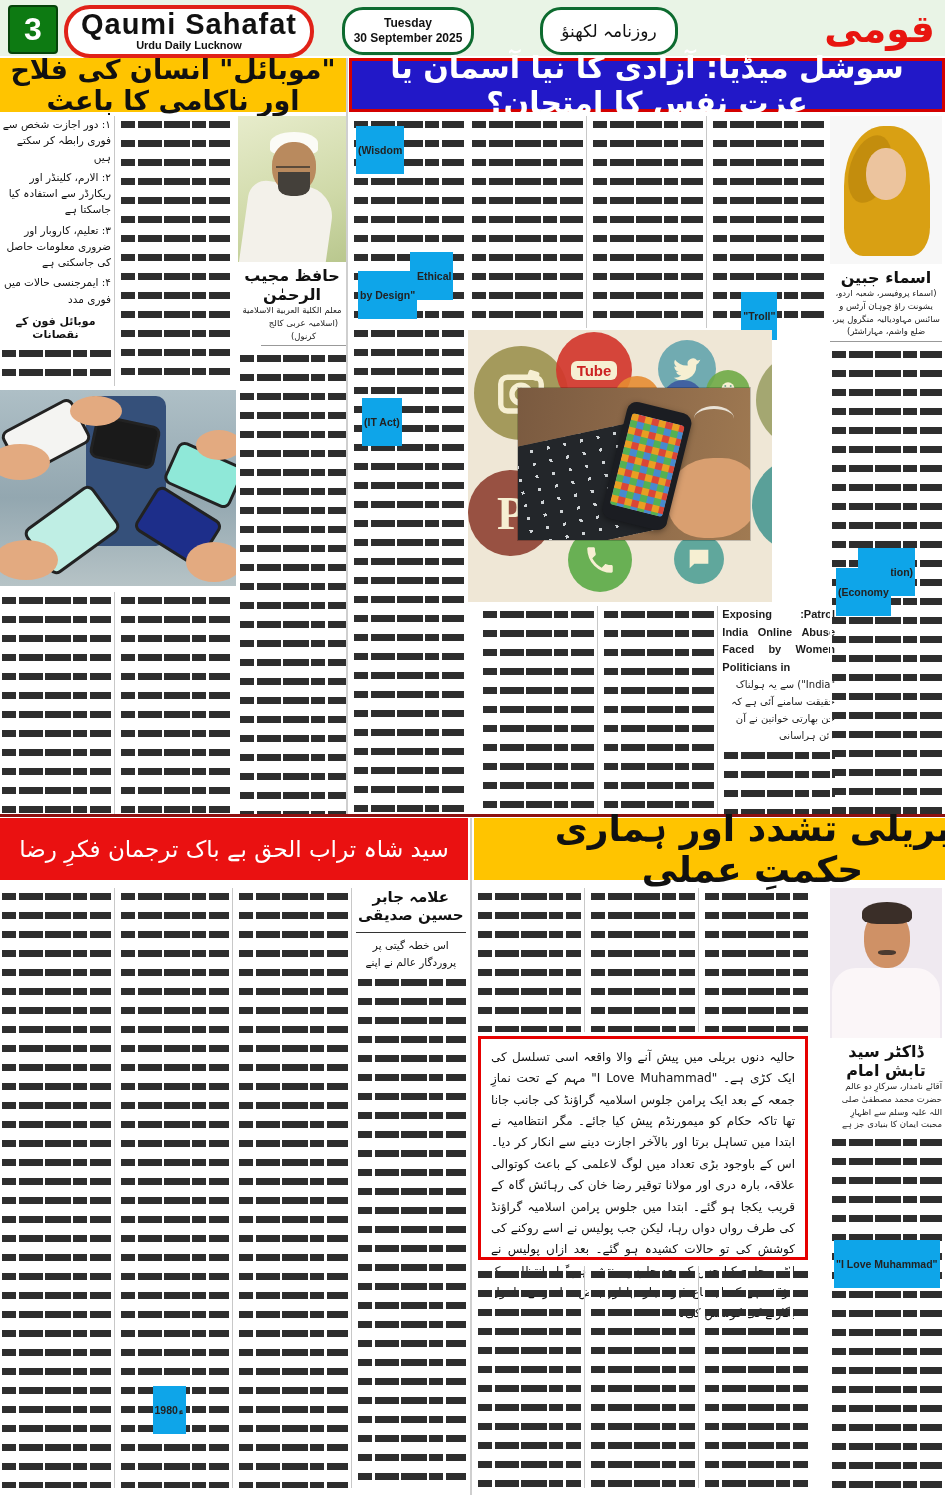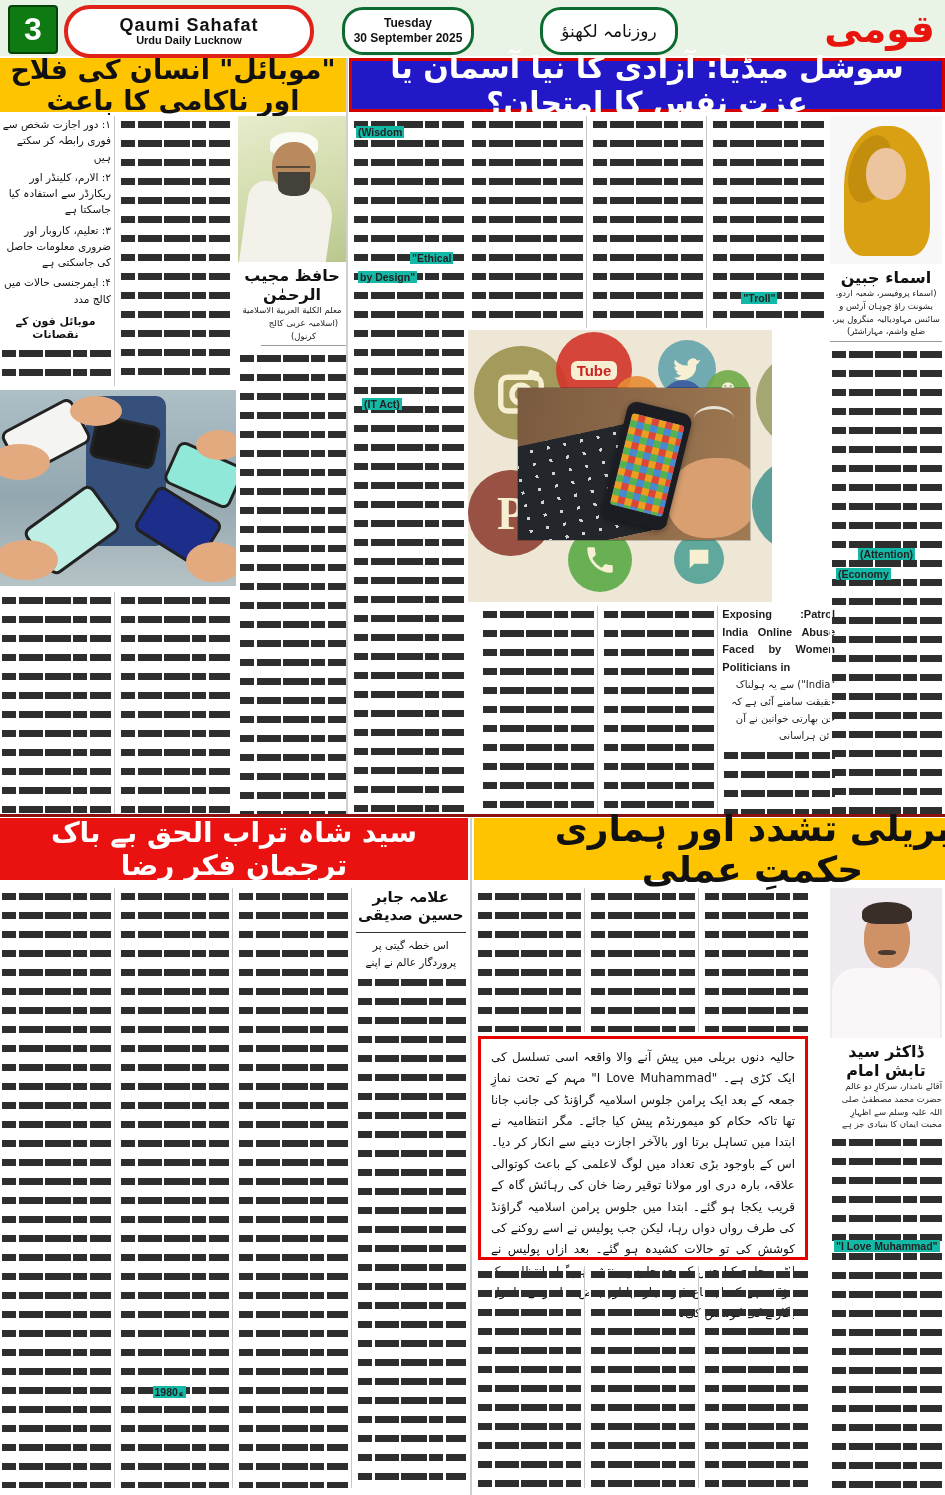--- a/index.html
+++ b/index.html
@@ -8,56 +8,56 @@
   .urdu{font-family:"DejaVu Sans",sans-serif;direction:rtl;}
   .abs{position:absolute;}
 
   
   .hdr{left:0;top:0;width:945px;height:56px;background:#e9f4e6;border-bottom:2px solid #fff;}
   .pagebox{left:8px;top:5px;width:46px;height:45px;background:#0d7a12;border:2px solid #06430a;
            border-radius:4px;color:#fff;font-weight:bold;font-size:32px;display:flex;
            align-items:center;justify-content:center;}
   .pill{background:#fff;display:flex;flex-direction:column;align-items:center;justify-content:center;}
   .logo-pill{left:64px;top:5px;width:242px;height:45px;border:4px solid #e02218;border-radius:26px;}
-  .logo-title{font-size:18px;font-weight:bold;color:#111;line-height:1;letter-spacing:1px;}
+  .logo-title{font-size:29px;font-weight:bold;color:#111;line-height:1;letter-spacing:1px;}
   .logo-sub{font-size:11px;font-weight:bold;color:#111;line-height:1.2;}
   .date-pill{left:342px;top:7px;width:126px;height:42px;border:3px solid #0d6b2f;border-radius:21px;}
   .date-line{font-size:12px;font-weight:bold;color:#111;line-height:1.25;}
   .roz-pill{left:540px;top:7px;width:132px;height:42px;border:3px solid #0d6b2f;border-radius:21px;}
   .roz-text{font-size:17px;color:#111;}
   .masthead{right:10px;top:6px;width:250px;height:46px;color:#e8150f;font-weight:bold;font-size:38px;
             text-align:right;line-height:46px;}
 
   
   .band{display:flex;align-items:center;justify-content:center;text-align:center;}
   .band-mobile{left:0;top:58px;width:346px;height:54px;background:#ffc400;color:#111;
                font-weight:bold;font-size:27px;}
   .band-social{left:349px;top:58px;width:596px;height:54px;background:#2218c8;border:3px solid #d40000;
                box-sizing:border-box;color:#fff;font-weight:bold;font-size:30px;}
   .band-turab{left:0;top:818px;width:468px;height:62px;background:#ea1111;color:#fff;
-              font-weight:bold;font-size:28px;}
+              font-weight:normal;font-size:23px;}
   .band-bareilly{left:474px;top:818px;width:471px;height:62px;background:#ffc400;color:#111;
                  font-weight:bold;font-size:36px;padding-left:43px;}
   .midrule{left:0;top:814px;width:945px;height:3px;background:#8d1010;}
   .vrule-top{left:346px;top:58px;width:2px;height:756px;background:#cfcfcf;}
   .vrule-bot{left:470px;top:818px;width:2px;height:677px;background:#cfcfcf;}
 
   
   .fill{background-image:
         repeating-linear-gradient(90deg,#fff 0 2px,rgba(255,255,255,0) 2px 16px,#fff 16px 19px,rgba(255,255,255,0) 19px 43px,#fff 43px 45px,rgba(255,255,255,0) 45px 71px),
         repeating-linear-gradient(180deg,rgba(0,0,0,0) 0 5px,#2e2e2e 5px 12px,rgba(0,0,0,0) 12px 19px);}
   .cols{display:flex;gap:8px;}
   .col{flex:1;position:relative;display:flex;flex-direction:column;}
   .col:not(:first-child)::after{content:"";position:absolute;left:-5px;top:0;bottom:0;width:1px;background:#c8c8c8;}
   .grow{flex:1;}
 
   .list-item{font-size:10.5px;color:#111;line-height:1.55;margin-bottom:4px;text-align:right;}
   .subhead{font-size:11px;font-weight:bold;color:#111;text-align:center;margin:4px 0;}
-  .token{position:absolute;background:#14b8a6;color:#222;font-size:10.5px;font-weight:bold;
-         padding:0 2px;white-space:nowrap;}
+  .token{position:absolute;background:#0ea5e9;color:#222;font-size:10.5px;font-weight:bold;
+         padding:18px 2px;white-space:nowrap;}
 
   
   .figbox{position:relative;overflow:hidden;}
   .a-name{font-size:16px;font-weight:bold;color:#111;text-align:center;margin-top:4px;}
   .a-credit{font-size:8.5px;color:#222;text-align:center;line-height:1.5;}
   .byline{font-size:15px;font-weight:bold;color:#111;text-align:center;
           border-bottom:1.5px solid #333;padding-bottom:8px;margin-bottom:4px;}
 
   
   .fig-hafiz{background:linear-gradient(160deg,#e7eccb,#cfd9a8 60%,#b9c78e);}
@@ -150,21 +150,21 @@
   <div class="abs band band-mobile urdu">"موبائل" انسان کی فلاح اور ناکامی کا باعث</div>
   <div class="abs band band-social urdu">سوشل میڈیا: آزادی کا نیا آسمان یا عزتِ نفس کا امتحان؟</div>
   <div class="abs vrule-top"></div>
 
   <div class="abs cols" style="left:0;top:116px;width:230px;height:270px;">
     <div class="col">
       <div class="urdu">
         <div class="list-item">۱: دور اجازت شخص سے فوری رابطہ کر سکتے ہیں</div>
         <div class="list-item">۲: الارم، کلینڈر اور ریکارڈر سے استفادہ کیا جاسکتا ہے</div>
         <div class="list-item">۳: تعلیم، کاروبار اور ضروری معلومات حاصل کی جاسکتی ہے</div>
-        <div class="list-item">۴: ایمرجنسی حالات میں کالج مدد</div>
+        <div class="list-item">۴: ایمرجنسی حالات میں فوری مدد</div>
       </div>
       <div class="subhead urdu">موبائل فون کے نقصانات</div>
       <div class="fill grow"></div>
     </div>
     <div class="col">
         <div class="fill grow"></div>
       </div>
   </div>
 
   <div class="abs" style="left:238px;top:116px;width:108px;height:698px;display:flex;flex-direction:column;">

